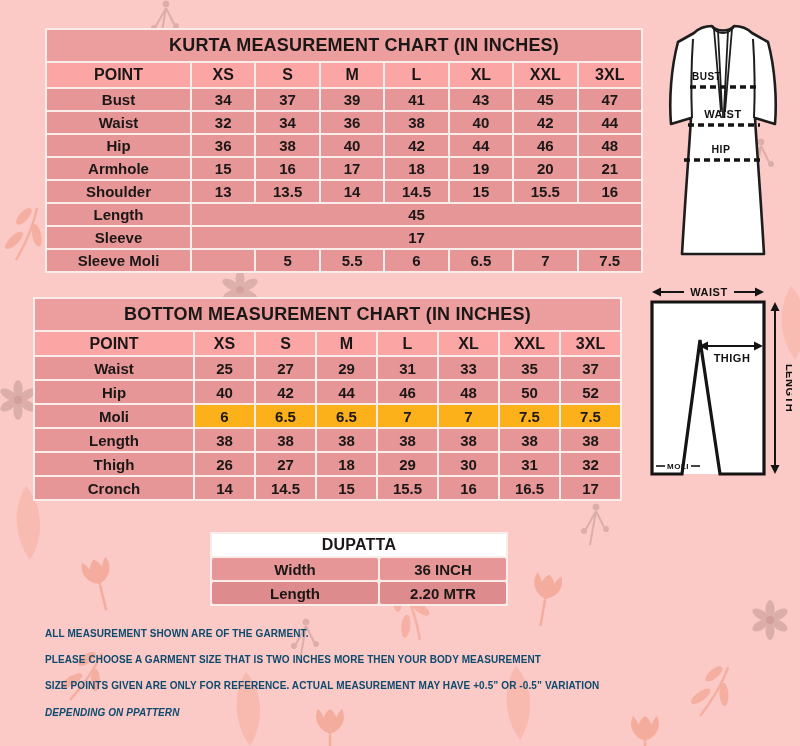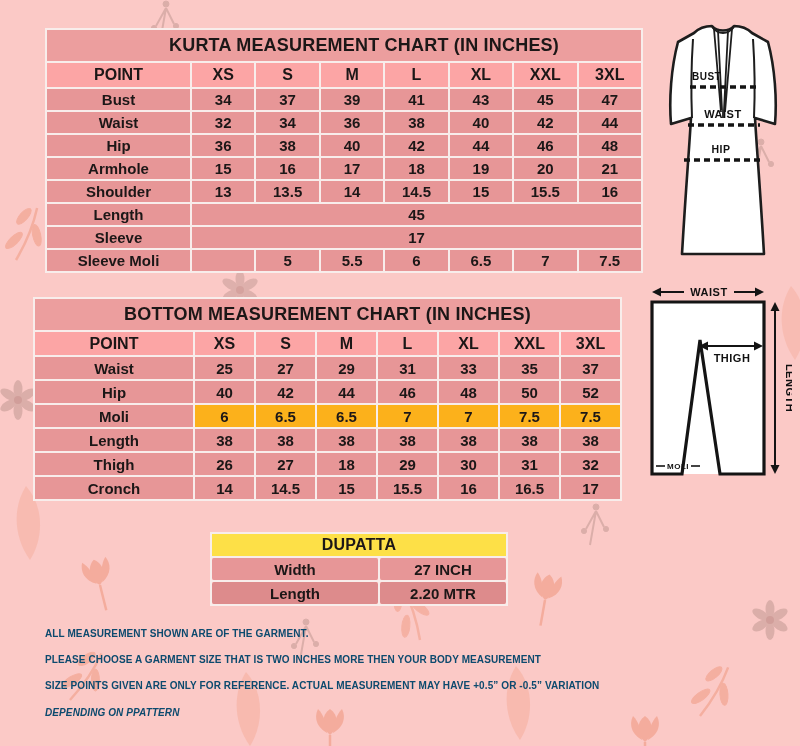--- a/index.html
+++ b/index.html
@@ -13,21 +13,21 @@
   table.chart{
     position:absolute;z-index:2;border-collapse:collapse;table-layout:fixed;
   }
   table.chart td{
     border:2px solid #f8edeb;
     text-align:center;vertical-align:middle;
     font-weight:bold;color:#1c1717;padding:0;
     overflow:hidden;white-space:nowrap;
   }
   td.tt{background:#ec9e9e;font-size:18px;letter-spacing:0.2px;}
-  td.tt.dark{background:#fde047;font-size:16px;}
+  td.tt.dark{background:#ffffff;font-size:16px;}
   td.th{background:#fca5a5;font-size:16px;}
   td.lbl, td.val{background:#e79697;font-size:15px;}
   td.hl{background:#fcb11b;}
 
   #kurta-table{left:45px;top:28px;width:598px;}
   #kurta-table .c-label{width:145px;}
   #kurta-table td.tt{height:31px;padding-left:40px;}
   #kurta-table td.th{height:24px;}
   #kurta-table td.lbl, #kurta-table td.val{height:21px;}
 
@@ -297,21 +297,21 @@
     <colgroup>
         <col class="c-label">
         <col class="c-value">
       </colgroup>
     <tbody id="dupatta-tbody">
         <tr>
           <td class="tt dark" colspan="2">DUPATTA</td>
         </tr>
         <tr>
           <td class="lbl">Width</td>
-          <td class="val">27 INCH</td>
+          <td class="val">36 INCH</td>
         </tr>
         <tr>
           <td class="lbl">Length</td>
           <td class="val">2.20 MTR</td>
         </tr>
       </tbody>
   </table>
 
   <svg class="diagram" id="kurta-diagram" width="150" height="252" viewBox="0 0 150 252">
     <path d="M64,12 C57,12 50,15 46,19 L30,28 C23,54 21,86 23,110 L43,104

